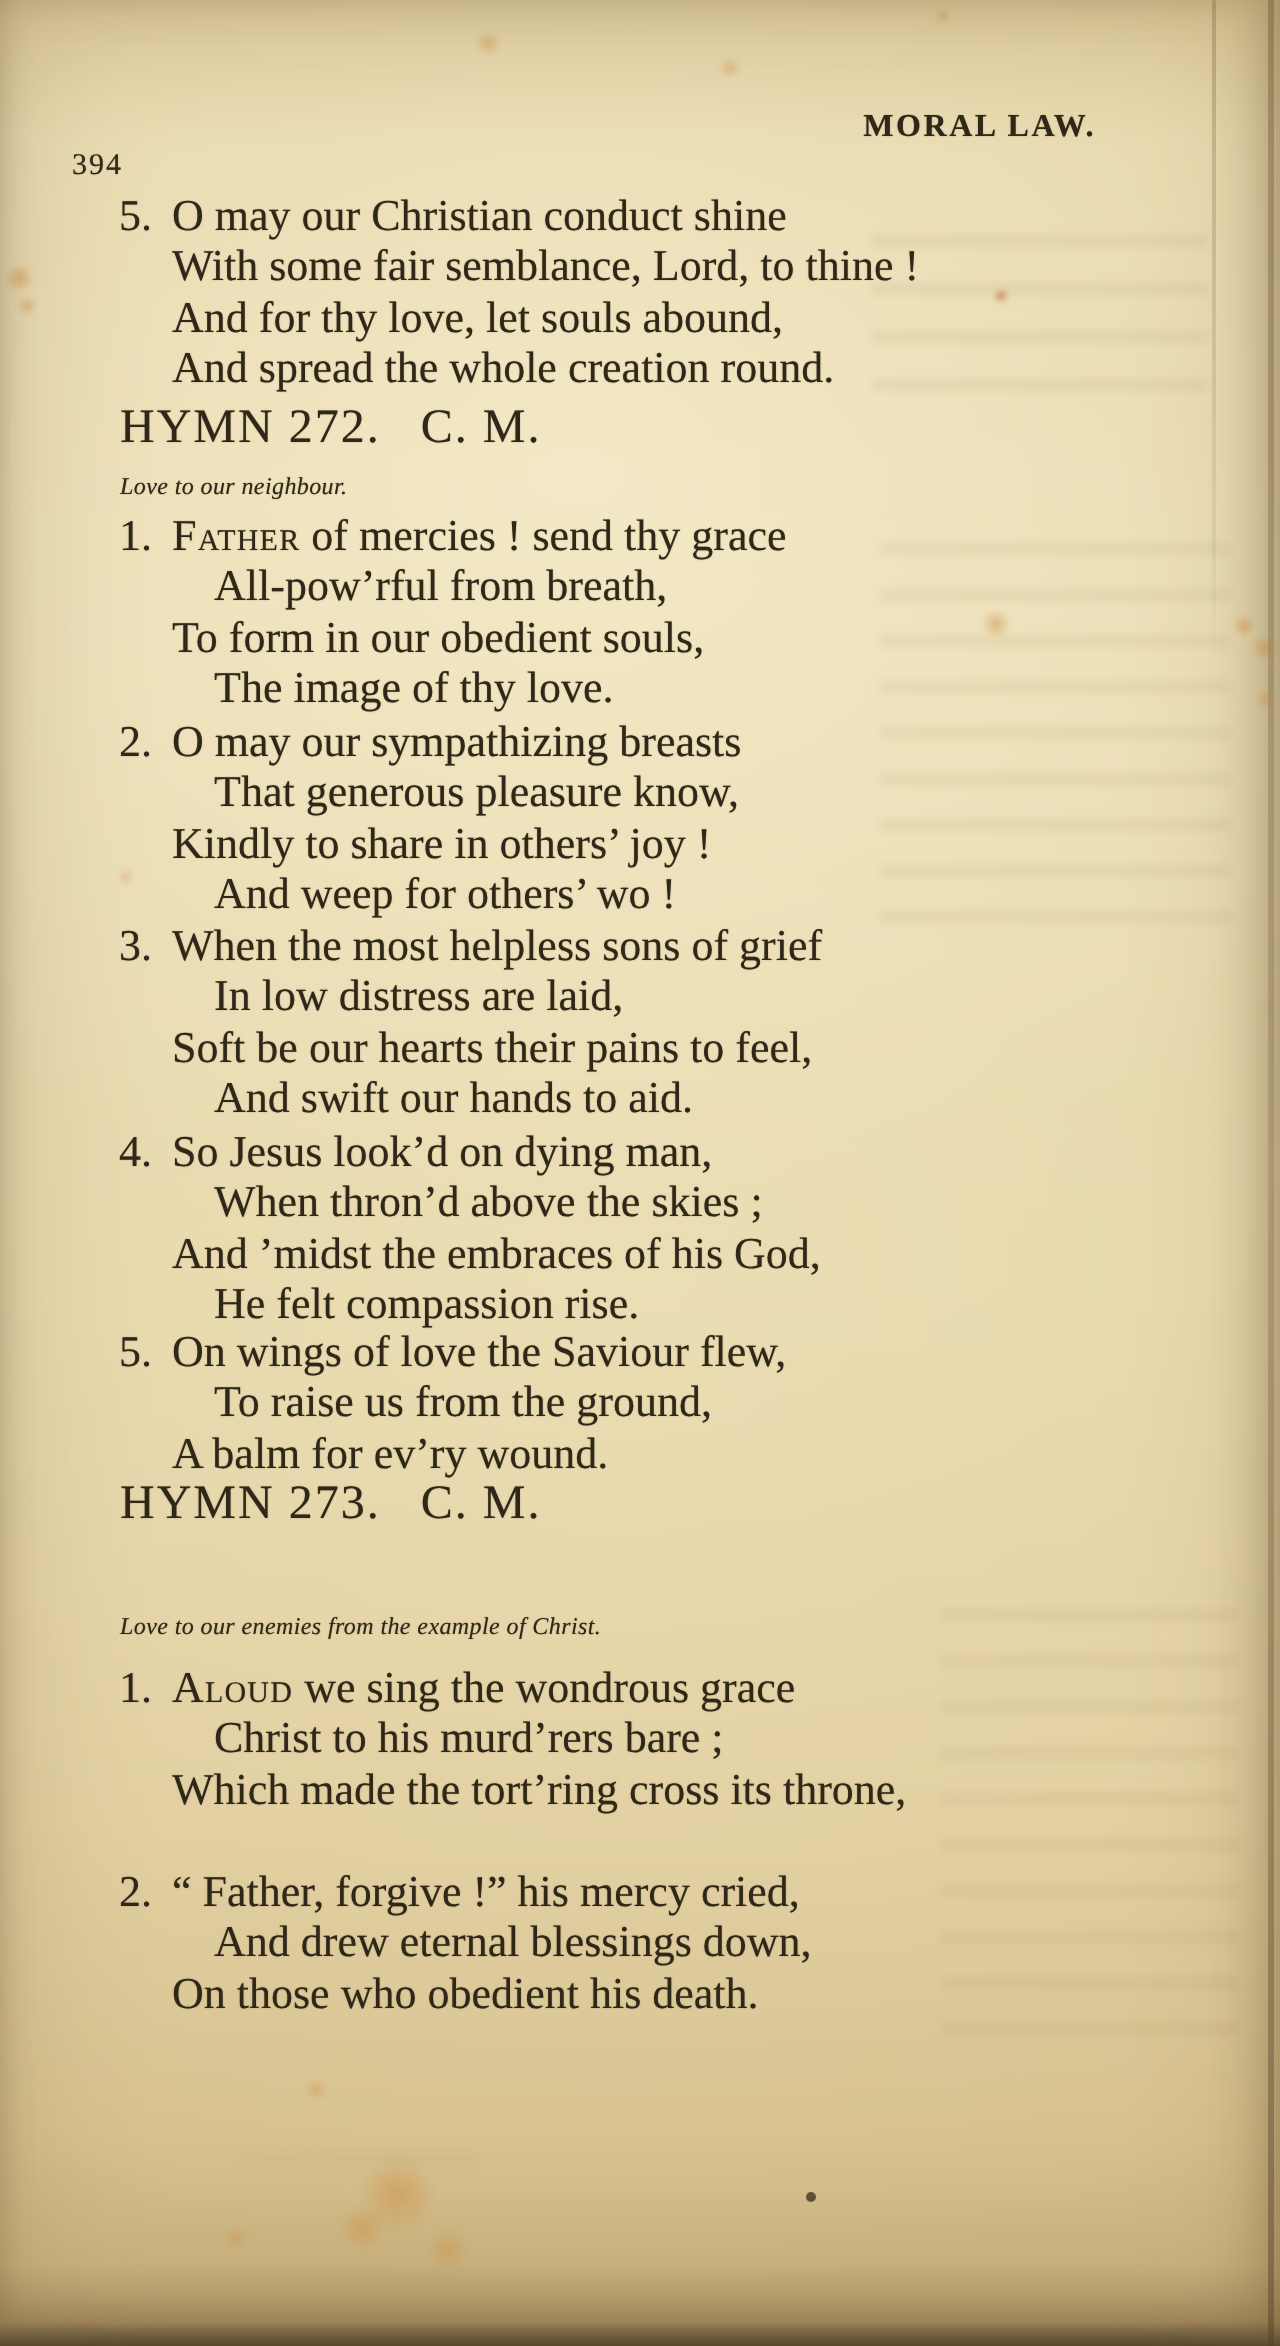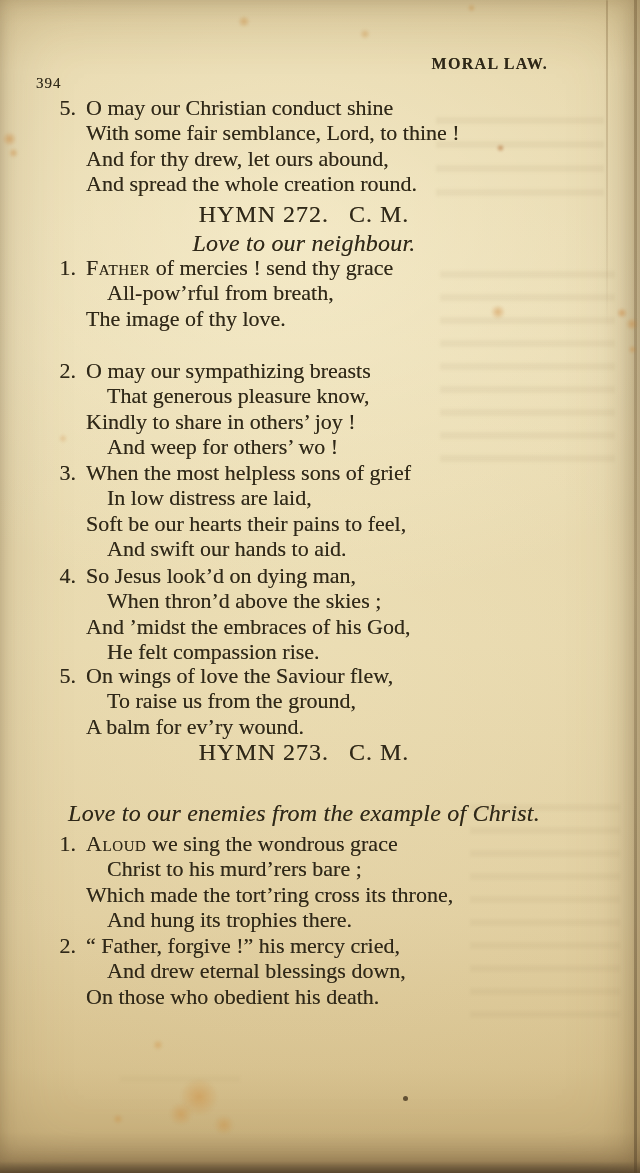--- a/index.html
+++ b/index.html
@@ -17,24 +17,24 @@
     box-shadow: inset 0 0 70px rgba(125,100,60,0.28), inset -14px 0 22px rgba(110,88,52,0.22), inset 0 -10px 16px rgba(95,75,45,0.30);
   }
   .ink { text-shadow: 0 0 0.6px rgba(55,45,28,0.55); }
 
   .pagenum { position:absolute; left:36px; top:51px; font-size:15px; letter-spacing:1px;margin-top:24px; }
   .runtitle {
     position:absolute; left:60px; top:55px; width:488px; text-align:right;
     font-size:16px; letter-spacing:1.3px; font-weight:bold;
   }
 
-  .center-line { position:absolute; left:60px; width:488px; text-align:center; }
+  .center-line { position:absolute; left:60px; width:488px; text-align:left; }
   .hymn-title { font-size:24px; letter-spacing:1px; line-height:28px; }
   .hymn-title .meter { margin-left:20px; letter-spacing:1px; }
-  .hymn-subtitle { font-size:24px; font-style:italic; line-height:24px; letter-spacing:0.2px;font-family:Liberation Serif, serif; }
+  .hymn-subtitle { font-size:12px; font-style:italic; line-height:24px; letter-spacing:0.2px;font-family:Liberation Serif, serif; }
 
   .verse { position:absolute; left:86px; width:524px; font-size:22px; line-height:25.3px; }
   .vnum { position:absolute; left:-50px; top:0; width:40px; text-align:right; }
   .cm div.vline:nth-of-type(2n) { padding-left:21px; }
   .sc { font-variant:small-caps; letter-spacing:0.6px; }
 
   
   .crease1 { position:absolute; left:606px; top:0; width:2px; height:330px;
     background:linear-gradient(to bottom, rgba(130,105,65,0.38), rgba(130,105,65,0.10) 80%, rgba(130,105,65,0)); border-radius:2px; }
   .crease2 { position:absolute; left:634px; top:0; width:3px; height:1173px;
@@ -76,33 +76,34 @@
 
 <div class="page">
 
   <div class="pagenum ink">394</div>
   <div class="runtitle ink">MORAL LAW.</div>
 
   <div class="verse lm ink" style="top:95px">
     <span class="vnum">5.</span>
     <div class="vline">O may our Christian conduct shine</div>
     <div class="vline">With some fair semblance, Lord, to thine !</div>
-    <div class="vline">And for thy drew, let ours abound,</div>
+    <div class="vline">And for thy love, let souls abound,</div>
     <div class="vline">And spread the whole creation round.</div>
   </div>
 
   <div class="center-line hymn-title ink" style="top:200px">
     <span>HYMN 272.</span><span class="meter">C. M.</span>
   </div>
   <div class="center-line hymn-subtitle ink" style="top:231px">Love to our neighbour.</div>
 
   <div class="verse cm ink" style="top:255px">
     <span class="vnum">1.</span>
     <div class="vline"><span class="sc">Father</span> of mercies ! send thy grace</div>
     <div class="vline">All-pow’rful from breath,</div>
+    <div class="vline">To form in our obedient souls,</div>
     <div class="vline">The image of thy love.</div>
   </div>
 
   <div class="verse cm ink" style="top:358px">
     <span class="vnum">2.</span>
     <div class="vline">O may our sympathizing breasts</div>
     <div class="vline">That generous pleasure know,</div>
     <div class="vline">Kindly to share in others’ joy !</div>
     <div class="vline">And weep for others’ wo !</div>
   </div>
@@ -133,21 +134,20 @@
   <div class="center-line hymn-title ink" style="top:738px">
     <span>HYMN 273.</span><span class="meter">C. M.</span>
   </div>
   <div class="center-line hymn-subtitle ink" style="top:801px">Love to our enemies from the example of Christ.</div>
 
   <div class="verse cm ink" style="top:831px">
     <span class="vnum">1.</span>
     <div class="vline"><span class="sc">Aloud</span> we sing the wondrous grace</div>
     <div class="vline">Christ to his murd’rers bare ;</div>
     <div class="vline">Which made the tort’ring cross its throne,</div>
-    <div class="vline">And hung its trophies there.</div>
   </div>
 
   <div class="verse cm ink" style="top:933px">
     <span class="vnum">2.</span>
     <div class="vline">“ Father, forgive !” his mercy cried,</div>
     <div class="vline">And drew eternal blessings down,</div>
     <div class="vline">On those who obedient his death.</div>
   </div>
 
   <div class="crease1"></div>

